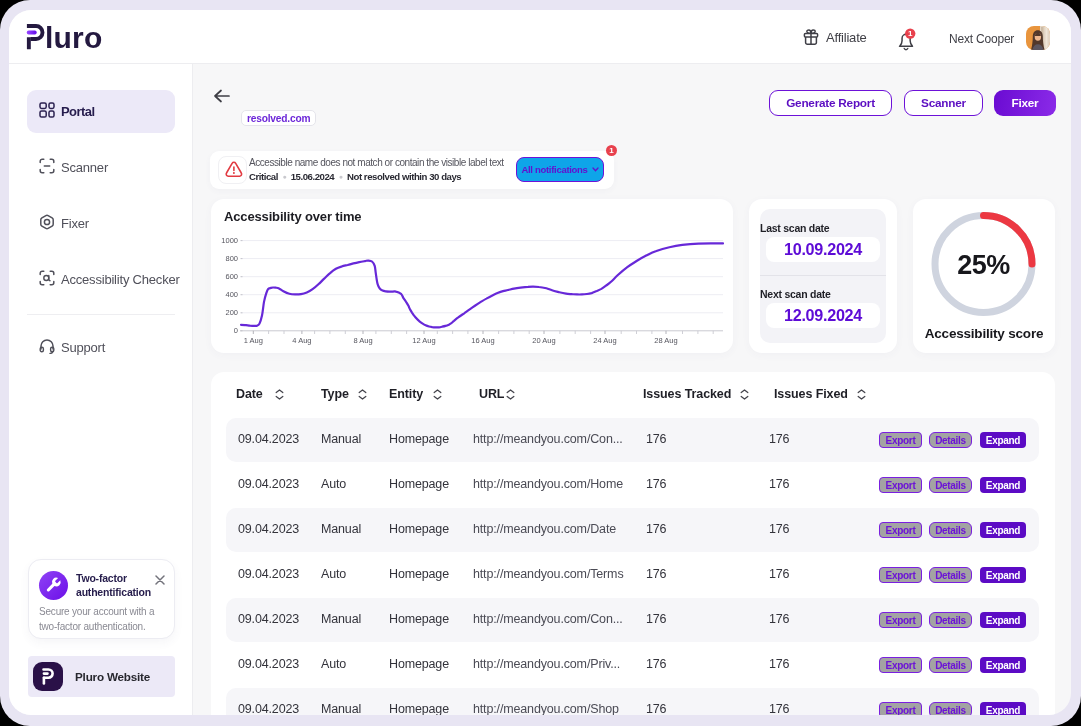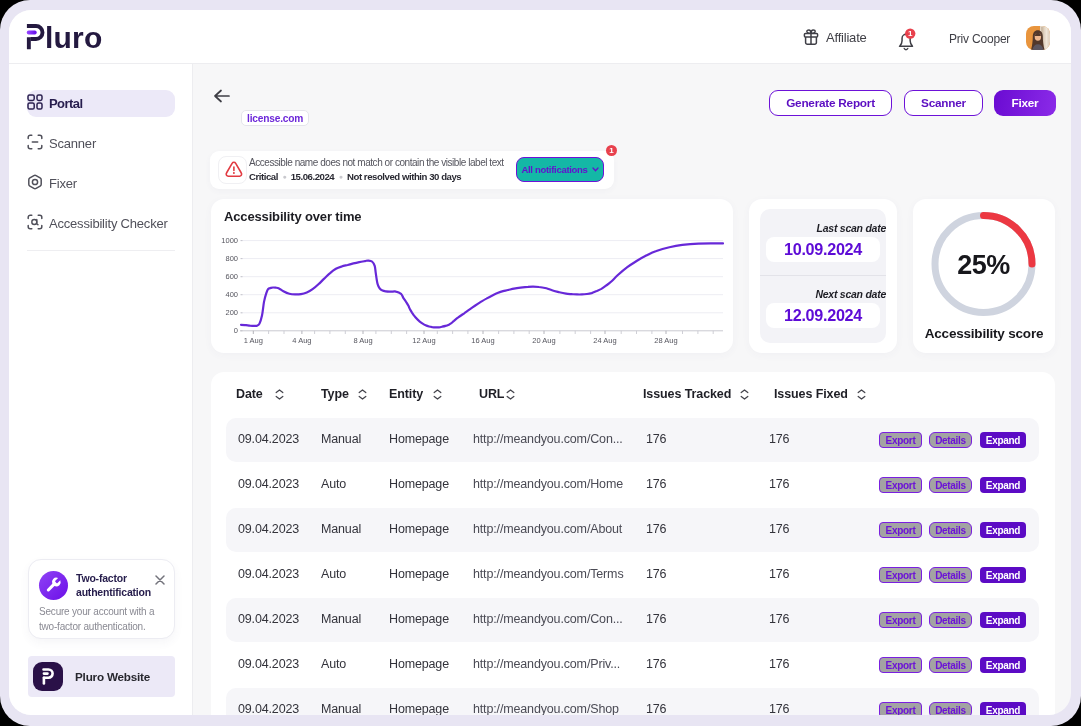--- a/index.html
+++ b/index.html
@@ -16,21 +16,21 @@
 .banner-t1 { white-space:nowrap; position:absolute; left:37px; top:4.5px; font-size:10.7px; font-weight:bold; color:#2A2163; letter-spacing:-0.3px; }
 .badge2 { display:inline-block; background:#E8414D; color:#fff; border-radius:4px; font-size:9px; font-weight:bold; padding:1px 3px; position:relative; top:-1px; margin-left:4px; }
 .banner-t2 { white-space:nowrap; position:absolute; left:37px; top:19.5px; font-size:9.45px; letter-spacing:-0.25px; color:#75757E; }
 .banner-x { position:absolute; left:210px; top:11px; width:11px; height:11px; }
 .aff { white-space:nowrap; position:absolute; left:794px; top:19px; display:flex; align-items:center; gap:7px; font-size:13px; letter-spacing:-0.2px; color:#3F3F46; }
 .bell { position:absolute; left:887px; top:17px; }
 .user { white-space:nowrap; position:absolute; left:940px; top:21.5px; font-size:12px; letter-spacing:-0.2px; color:#3F3F46; }
 .avatar { position:absolute; left:1017px; top:16px; width:23.5px; height:23.5px; border-radius:8px; overflow:hidden; }
 
 .nav { position:absolute; left:18px; top:26px; width:148px; }
-.nav-item { white-space:nowrap; height:27px; border-radius:9px; display:flex; align-items:center; padding-left:0; gap:6px; margin-bottom:13px; font-size:13px; letter-spacing:-0.2px; color:#50505A; }
+.nav-item { white-space:nowrap; height:43px; border-radius:9px; display:flex; align-items:center; padding-left:12px; gap:6px; margin-bottom:13px; font-size:13px; letter-spacing:-0.2px; color:#50505A; }
 .nav-item.active { background:#ECE9F8; color:#261C4D; font-weight:bold; letter-spacing:-0.55px; }
 .nav-sep { border-top:1px solid #EEEEF1; margin:11px 0 11px 0; }
 .tfa { position:absolute; left:19px; top:495px; width:147px; height:80px; background:#fff; border:1px solid #ECECF2; border-radius:13px; box-shadow:0 4px 10px rgba(80,70,120,.05); }
 .tfa-ic { position:absolute; left:10px; top:11px; width:29px; height:29px; border-radius:50%; background:linear-gradient(135deg,#8F43F5,#6C0FE8); }
 .tfa-title { white-space:nowrap; position:absolute; left:47px; top:12px; font-size:10.5px; font-weight:bold; color:#251C4B; line-height:13.5px; letter-spacing:-0.2px; }
 .tfa-x { position:absolute; right:9px; top:11px; }
 .tfa-body { white-space:nowrap; position:absolute; left:10px; top:44px; font-size:10px; color:#8A8A93; line-height:15px; letter-spacing:-0.2px; }
 .pw { position:absolute; left:19px; top:592px; width:147px; height:41px; background:#ECE9F7; border-radius:4px; }
 .pw-sq { position:absolute; left:5px; top:6px; width:30px; height:29px; background:#2A1148; border-radius:9px; }
 .pw-t { white-space:nowrap; position:absolute; left:47px; top:14px; font-size:11.7px; letter-spacing:-0.2px; font-weight:bold; color:#27272E; }
@@ -42,30 +42,30 @@
 .btn.outline { background:#fff; border:1.5px solid #6D12D8; color:#5C0EC2; }
 #b1 { left:576px; width:123px; }
 #b2 { left:711px; width:79px; }
 #b3 { left:801px; width:62px; background:linear-gradient(100deg,#6A0BD2,#8B2BE8); color:#fff; }
 
 .notif { position:absolute; left:17px; top:87px; width:404px; height:38px; background:#fff; border-radius:9px; box-shadow:0 2px 6px rgba(80,70,120,.04); }
 .notif-ic { position:absolute; left:8px; top:5px; width:29px; height:28px; border:1px solid #F0F0F3; border-radius:8px; }
 .notif-t1 { white-space:nowrap; position:absolute; left:39px; top:5.5px; font-size:10px; letter-spacing:-0.45px; color:#55555E; }
 .notif-t2 { white-space:nowrap; position:absolute; left:39px; top:20px; font-size:9.6px; letter-spacing:-0.45px; font-weight:bold; color:#2A2A33; }
 .notif-t2 .dot { color:#C9C9CE; font-weight:normal; padding:0 4.5px; font-size:7px; vertical-align:1px; }
-.notif-btn { white-space:nowrap; position:absolute; left:306px; top:6px; width:88px; height:25px; border:1.5px solid #6D12D8; border-radius:8px; color:#6312CE; font-size:9.5px; letter-spacing:-0.3px; font-weight:bold; display:flex; align-items:center; justify-content:center; gap:4px; background:#14b8a6; }
+.notif-btn { white-space:nowrap; position:absolute; left:306px; top:6px; width:88px; height:25px; border:1.5px solid #6D12D8; border-radius:8px; color:#6312CE; font-size:9.5px; letter-spacing:-0.3px; font-weight:bold; display:flex; align-items:center; justify-content:center; gap:4px; background:#0ea5e9; }
 .notif-badge { position:absolute; left:396px; top:-6px; width:11px; height:11px; background:#E8414D; border-radius:50%; color:#fff; font-size:8px; font-weight:bold; text-align:center; line-height:11px; }
 
 .card { position:absolute; background:#fff; border-radius:13px; box-shadow:0 2px 8px rgba(80,70,120,.04); }
 #chartcard { left:18px; top:135px; width:522px; height:154px; }
 #chartcard h2 { position:absolute; left:13px; top:10px; font-size:13px; font-weight:bold; color:#1C1C22; letter-spacing:-0.15px; }
 #scancard { left:556px; top:135px; width:148px; height:154px; }
 .scan-inner { position:absolute; left:11px; top:10px; width:126px; height:134px; background:#F3F3F7; border-radius:10px; }
 .scan-half { position:absolute; left:0; width:126px; }
-.scan-label { text-align:right; font-size:10.5px; font-weight:bold; color:#1F1F26; letter-spacing:-0.25px;font-style:italic; }
+.scan-label { text-align:left; font-size:10.5px; font-weight:bold; color:#1F1F26; letter-spacing:-0.25px; }
 .scan-pill { margin:3px auto 0; width:114px; height:25px; background:#fff; border-radius:8px; text-align:center; font-size:16.2px; font-weight:bold; color:#5D0BD6; line-height:25px; letter-spacing:-0.3px; }
 #scorecard { left:720px; top:135px; width:142px; height:154px; }
 .score-label { position:absolute; left:0; top:127px; width:142px; text-align:center; font-size:13.5px; font-weight:bold; color:#17171C; letter-spacing:-0.2px; }
 
 .table { position:absolute; left:18px; top:308px; width:844px; height:420px; background:#fff; border-radius:13px 13px 0 0; }
 .thead { position:absolute; top:0; height:45px; width:100%; }
 .th { white-space:nowrap; position:absolute; top:15px; font-size:12.5px; font-weight:bold; color:#1F1F26; letter-spacing:-0.1px; }
 .row { position:absolute; width:100%; height:45px; }
 .row.alt::before { content:""; position:absolute; left:15px; right:16px; top:0.5px; bottom:0.5px; background:#F6F6F9; border-radius:10px; }
 .td { white-space:nowrap; position:absolute; top:15px; font-size:12.5px; color:#33333B; letter-spacing:-0.15px; }
@@ -95,20 +95,26 @@
       <div class="nav-item"><span class="ic"><svg width="16" height="16" viewBox="0 0 16 16" style="">
                 <path d="M6.9 1.6 a2.2 2.2 0 0 1 2.2 0 l4 2.3 a2.2 2.2 0 0 1 1.1 1.9 v4.4 a2.2 2.2 0 0 1 -1.1 1.9 l-4 2.3 a2.2 2.2 0 0 1 -2.2 0 l-4 -2.3 a2.2 2.2 0 0 1 -1.1 -1.9 V5.8 a2.2 2.2 0 0 1 1.1 -1.9 z" fill="none" stroke="#50505A" stroke-width="1.5"></path>
 <circle cx="8" cy="8" r="2.6" fill="none" stroke="#50505A" stroke-width="1.5"></circle>
               </svg></span>Fixer</div>
       <div class="nav-item"><span class="ic"><svg width="16" height="16" viewBox="0 0 16 16" style="">
                 <path d="M1.2 4.5 V3.2 A2 2 0 0 1 3.2 1.2 H4.8 M11.2 1.2 H12.8 A2 2 0 0 1 14.8 3.2 V4.5 M14.8 11.5 V12.8 A2 2 0 0 1 12.8 14.8 H11.2 M4.8 14.8 H3.2 A2 2 0 0 1 1.2 12.8 V11.5" fill="none" stroke="#50505A" stroke-width="1.5" stroke-linecap="round"></path>
 <circle cx="7.3" cy="8" r="2.5" fill="none" stroke="#50505A" stroke-width="1.4"></circle>
 <path d="M9.8 5.5 V9.3 A1.4 1.4 0 0 0 11 10.7" fill="none" stroke="#50505A" stroke-width="1.4" stroke-linecap="round"></path>
               </svg></span>Accessibility Checker</div>
       <div class="nav-sep"></div>
+      <div class="nav-item"><span class="ic"><svg width="16" height="16" viewBox="0 0 16 16" style="">
+                <path d="M2 11 V8 a6 6 0 0 1 12 0 v3" fill="none" stroke="#50505A" stroke-width="1.5" stroke-linecap="round"></path>
+<rect x="1.2" y="9.2" width="3.2" height="4.6" rx="1.5" fill="none" stroke="#50505A" stroke-width="1.4"></rect>
+<rect x="11.6" y="9.2" width="3.2" height="4.6" rx="1.5" fill="none" stroke="#50505A" stroke-width="1.4"></rect>
+<path d="M14 13.2 a3 3 0 0 1 -3 2.2" fill="none" stroke="#50505A" stroke-width="1.4" stroke-linecap="round"></path>
+              </svg></span>Support</div>
     </div>
     <div class="tfa">
       <div class="tfa-ic">
             <svg width="29" height="29" viewBox="0 0 29 29" style="position:absolute;left:0;top:0">
 <path d="M14.7 6.3a1 1 0 0 0 0 1.4l1.6 1.6a1 1 0 0 0 1.4 0l3.77-3.77a6 6 0 0 1-7.94 7.94l-6.91 6.91a2.12 2.12 0 0 1-3-3l6.91-6.91a6 6 0 0 1 7.94-7.94l-3.76 3.76z" fill="#fff" transform="translate(5.6 5.2) scale(0.73)"></path>
 </svg>
           </div>
       <div class="tfa-title">Two-factor<br>authentification</div>
       <div class="tfa-x"><svg width="10" height="10" viewBox="0 0 10 10" style="">
               <path d="M1 1 L9 9 M9 1 L1 9" stroke="#73737C" stroke-width="1.5" stroke-linecap="round"></path>
@@ -145,39 +151,39 @@
 <path d="M8 4.4 C5.2 4.4 3.8 3.6 3.8 2.6 C3.8 1.6 4.8 1 5.8 1 C7.4 1 8 2.8 8 4.4 C8 2.8 8.6 1 10.2 1 C11.2 1 12.2 1.6 12.2 2.6 C12.2 3.6 10.8 4.4 8 4.4 z" fill="none" stroke="#3F3F46" stroke-width="1.4"></path>
           </svg>
           <span>Affiliate</span>
         </div>
     <div class="bell"><svg width="24" height="24" viewBox="0 0 24 24">
 <path d="M3.5 19.2 h13 c-1.9 -1.9 -2.35 -3.2 -2.35 -5.5 v-2.3 a4.05 4.05 0 0 0 -8.1 0 V13.7 c0 2.3 -0.45 3.6 -2.35 5.5 z" fill="none" stroke="#3F3F46" stroke-width="1.5" stroke-linejoin="round"></path>
 <path d="M8.2 21.4 a1.9 1.9 0 0 0 3.6 0" fill="none" stroke="#3F3F46" stroke-width="1.4" stroke-linecap="round"></path>
 <circle cx="14.2" cy="6.6" r="5.2" fill="#E8414D"></circle>
 <text x="14.2" y="9.4" font-family="Liberation Sans" font-size="8" font-weight="bold" fill="#fff" text-anchor="middle">1</text>
 </svg></div>
-    <div class="user">Priv Cooper</div>
+    <div class="user">Next Cooper</div>
     <div class="avatar">
           <svg width="24" height="24" viewBox="0 0 24 24" style="position:absolute;left:0;top:0">
 <rect width="24" height="24" fill="#E9953D"></rect>
 <rect x="14" y="0" width="10" height="24" fill="#E3D5C4"></rect>
 <rect x="15" y="1" width="2.5" height="22" fill="#CDBBA4"></rect>
 <rect x="19.5" y="0" width="2" height="24" fill="#F0E6D8"></rect>
 <path d="M11.8 4.2 C8.6 4.2 6.8 6.8 6.8 10.2 C6.8 15 6.2 19.5 5 24 H18.6 C17.4 19.5 16.8 15 16.8 10.2 C16.8 6.8 15 4.2 11.8 4.2 z" fill="#53382A"></path>
 <ellipse cx="11.9" cy="10.8" rx="3.2" ry="3.9" fill="#EDB68E"></ellipse>
 <path d="M9 9 C9.4 7.6 10.4 6.8 11.9 6.8 C13.4 6.8 14.4 7.6 14.8 9 L14.8 10 L9 10 z" fill="#53382A"></path>
 <path d="M6.4 24 c0.6 -3.8 2.8 -5.8 5.5 -5.8 c2.7 0 4.9 2 5.5 5.8 z" fill="#5C5660"></path>
 </svg>
         </div>
   </div>
   <div class="main">
     <div class="back"><svg width="17" height="14" viewBox="0 0 17 14" style="">
             <path d="M8 1.5 L2 7 L8 12.5 M2.4 7 H16" fill="none" stroke="#3F3F46" stroke-width="1.7" stroke-linecap="round" stroke-linejoin="round"></path>
           </svg></div>
-    <div class="chip">license.com</div>
+    <div class="chip">resolved.com</div>
     <div class="btn outline" id="b1">Generate Report</div>
     <div class="btn outline" id="b2">Scanner</div>
     <div class="btn" id="b3">Fixer</div>
     <div class="notif">
       <div class="notif-ic"><svg width="29" height="28" viewBox="0 0 29 28" style="">
               <path d="M13.1 6.3 a2.1 2.1 0 0 1 3.6 0 l5.6 9.7 a2.1 2.1 0 0 1 -1.8 3.2 H9.3 a2.1 2.1 0 0 1 -1.8 -3.2 z" fill="none" stroke="#E23B42" stroke-width="1.6" stroke-linejoin="round"></path>
 <path d="M14.9 10 v3.4" stroke="#E23B42" stroke-width="1.6" stroke-linecap="round"></path>
 <circle cx="14.9" cy="16" r="1" fill="#E23B42"></circle>
             </svg></div>
       <div class="notif-t1">Accessible name does not match or contain the visible label text</div>
@@ -317,21 +323,21 @@
 <span class="td" style="left:435px">176</span>
 <span class="td" style="left:558px">176</span>
 <span class="rbtn o ex">Export</span>
             <span class="rbtn o de">Details</span>
             <span class="rbtn f xp">Expand</span>
 </div>
           <div class="row alt" style="top:135px">
 <span class="td" style="left:27px">09.04.2023</span>
 <span class="td" style="left:110px">Manual</span>
 <span class="td" style="left:178px">Homepage</span>
-<span class="td url" style="left:262px">http://meandyou.com/About</span>
+<span class="td url" style="left:262px">http://meandyou.com/Date</span>
 <span class="td" style="left:435px">176</span>
 <span class="td" style="left:558px">176</span>
 <span class="rbtn o ex">Export</span>
             <span class="rbtn o de">Details</span>
             <span class="rbtn f xp">Expand</span>
 </div>
           <div class="row" style="top:180px">
 <span class="td" style="left:27px">09.04.2023</span>
 <span class="td" style="left:110px">Auto</span>
 <span class="td" style="left:178px">Homepage</span>

